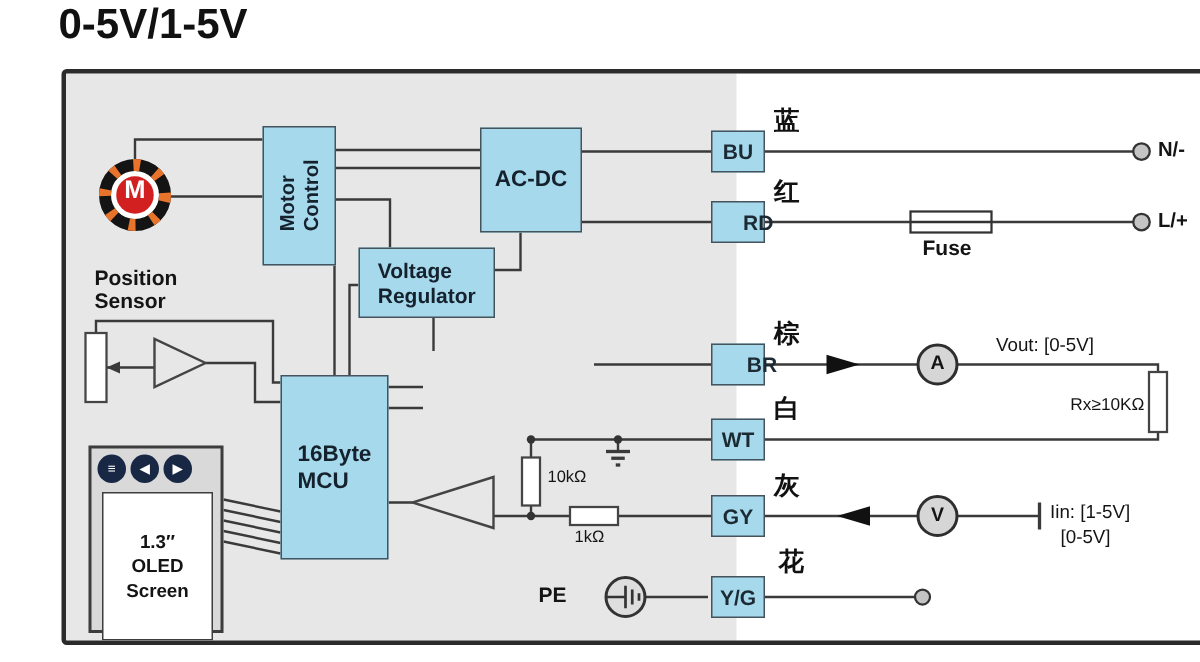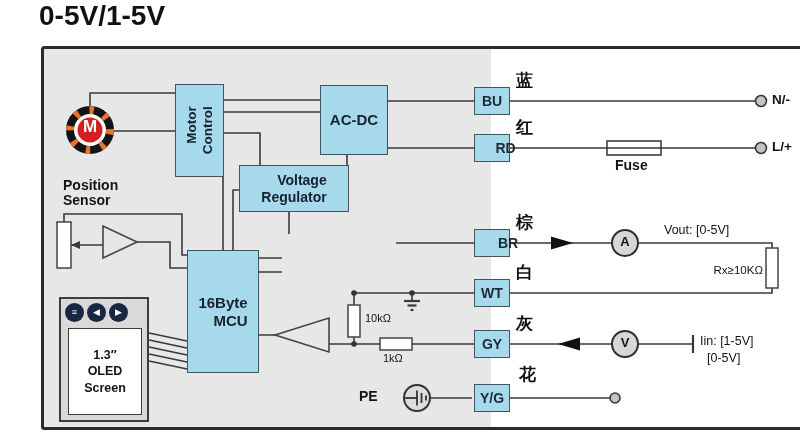--- a/index.html
+++ b/index.html
@@ -2,33 +2,33 @@
 <html><head>
 <meta charset="utf-8">
 <style>
   html,body{margin:0;padding:0;background:#fff;}
   .stage{position:relative;width:800px;height:441px;background:#fff;
          font-family:"Liberation Sans",sans-serif;color:#141414;overflow:hidden;margin-left:27px;}
   .abs{position:absolute;}
   .pre{white-space:pre-line;}
   .title{position:absolute;left:12px;top:0px;font-size:28px;font-weight:700;color:#111;}
   .blk{position:absolute;background:#a6d9ec;border:1.5px solid #44535c;
-       display:flex;align-items:center;justify-content:center;text-align:right;
+       display:flex;align-items:center;justify-content:center;text-align:left;
        font-weight:700;color:#15222e;line-height:1.15;box-sizing:border-box;}
   .blk .rot{transform:rotate(-90deg);white-space:pre-line;display:inline-block;line-height:1.2;}
   .term{position:absolute;left:447px;width:36px;height:28px;background:#a6d9ec;
         border:1.5px solid #44535c;display:flex;align-items:center;justify-content:center;
         font-size:14px;font-weight:600;color:#1c2a33;box-sizing:border-box;}
   .cn{position:absolute;font-size:17px;font-weight:700;color:#111;line-height:1;}
   .lbl{position:absolute;line-height:1.1;}
   .oledbox{position:absolute;left:32px;top:297px;width:90px;height:125px;background:#d9d9d9;
            border:2px solid #3d3d3d;box-sizing:border-box;}
   .oledbtn{position:absolute;top:4px;width:19px;height:19px;border-radius:50%;background:#182844;
            color:#fff;display:flex;align-items:center;justify-content:center;font-size:9px;line-height:1;}
-  .oledscr{position:absolute;left:7px;top:29px;width:74px;height:87px;background:#fff;
+  .oledscr{position:absolute;left:7px;top:29px;width:74px;height:99px;background:#fff;
            border:1.5px solid #3d3d3d;display:flex;align-items:center;justify-content:center;
            text-align:center;font-size:12.5px;font-weight:700;line-height:1.3;box-sizing:border-box;}
 </style>
 </head>
 <body>
 
 <div class="stage">
 
   <div class="title">0-5V/1-5V</div>
 
@@ -118,21 +118,21 @@
       <circle cx="385" cy="293" r="2.8"></circle>
       <circle cx="327" cy="344" r="2.8"></circle>
     </g>
   </svg>
 
   <div class="blk" style="left:148px;top:84px;width:49px;height:93px;font-size:13.5px;">
     <span class="rot">Motor
 Control</span>
   </div>
   <div class="blk" style="left:293px;top:85px;width:68px;height:70px;font-size:15px;">AC-DC</div>
-  <div class="blk pre" style="left:212px;top:165px;width:110px;height:47px;font-size:14px;">Voltage
+  <div class="blk pre" style="left:212px;top:165px;width:91px;height:47px;font-size:14px;">Voltage
 Regulator</div>
   <div class="blk pre" style="left:160px;top:250px;width:72px;height:123px;font-size:15px;">16Byte
 MCU</div>
 
   <div class="lbl" style="left:51px;top:118px;width:24px;text-align:center;font-size:17px;font-weight:700;color:#fff;">M</div>
 
   <div class="lbl pre" style="left:36px;top:178px;font-size:14px;font-weight:700;">Position
 Sensor</div>
 
   <div class="oledbox">

